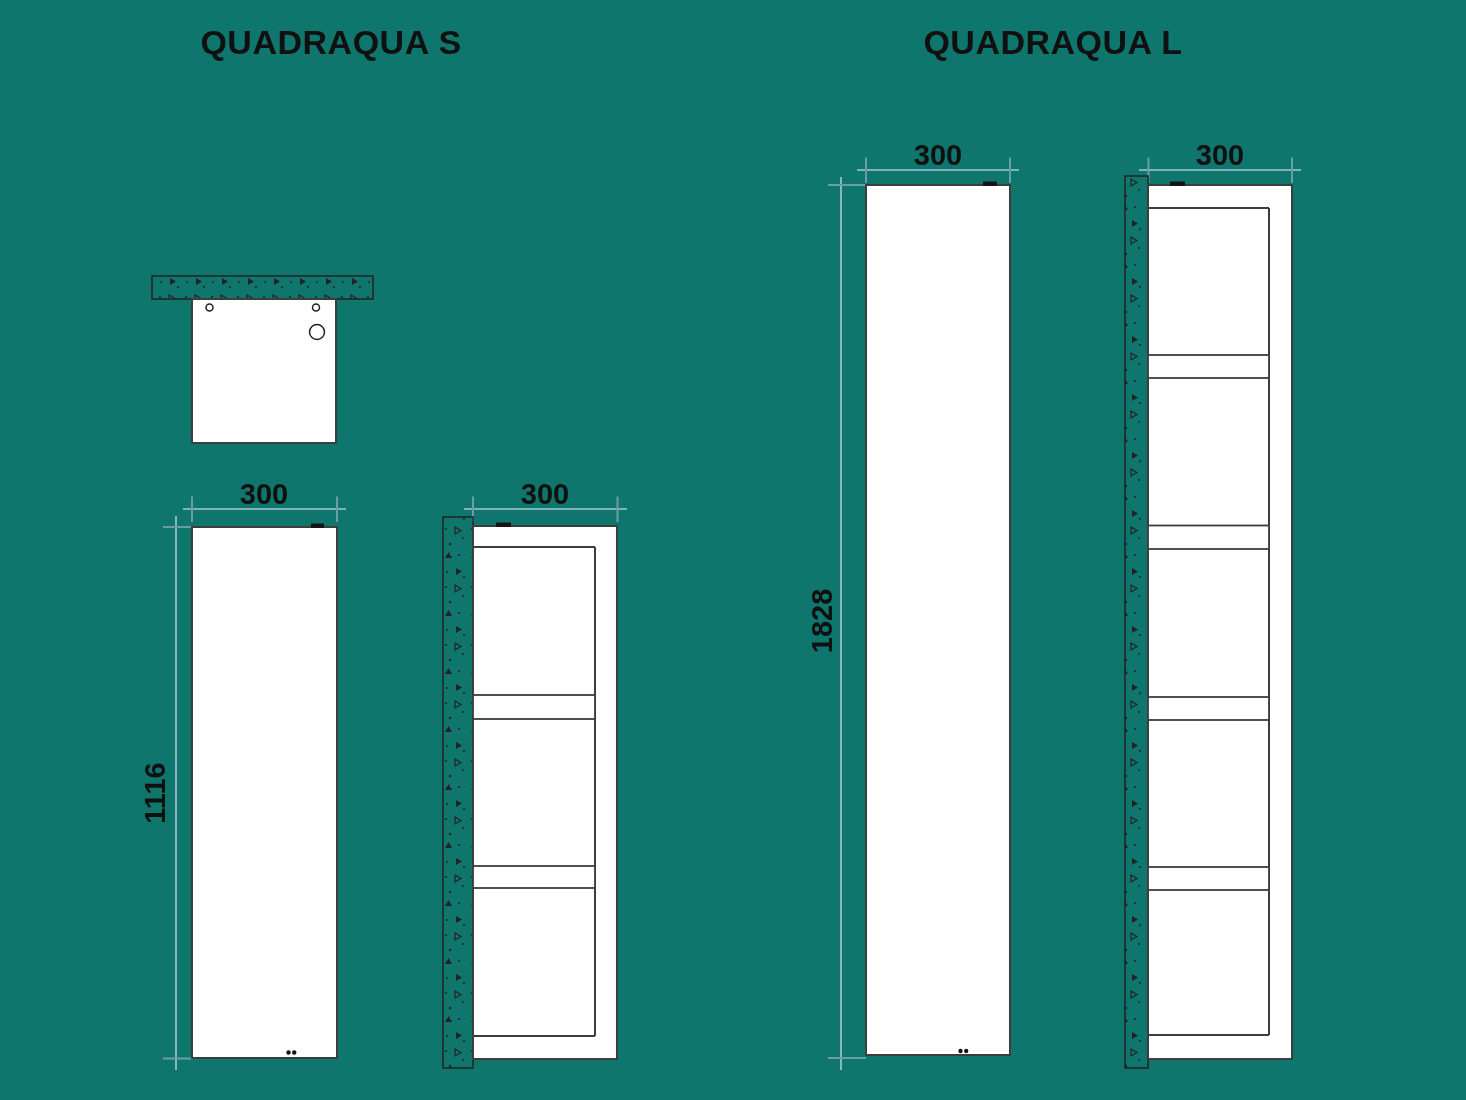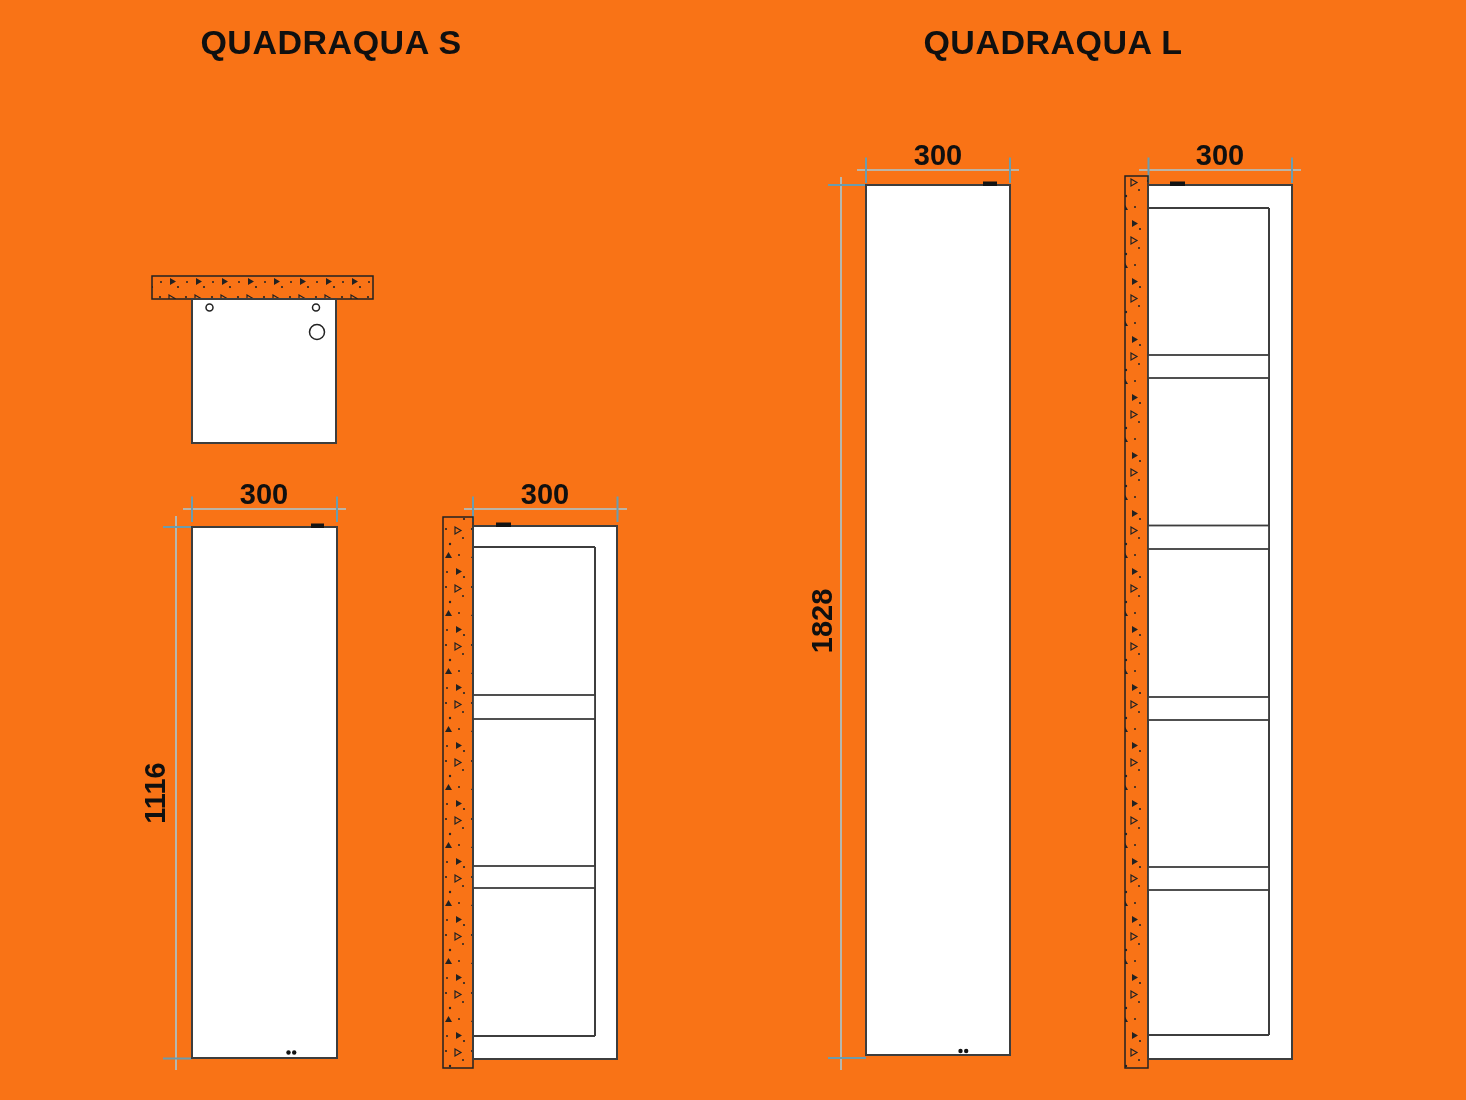--- a/index.html
+++ b/index.html
@@ -5,21 +5,21 @@
   html, body {
     margin: 0; padding: 0;
     background: #ffffff;
     width: 1466px; height: 1100px;
     overflow: hidden;
   }
   .canvas {
     position: relative;
     width: 1466px; height: 1100px;
     font-family: "Liberation Sans", sans-serif;
-    background: #f97316;
+    background: #0f766e;
   }
   svg text { font-family: "Liberation Sans", sans-serif; }
   .title     { font-size: 34px; font-weight: 700; fill: #101010; letter-spacing: 0.5px; }
   .dim-label { font-size: 29px; font-weight: 700; fill: #101010; }
   .edge      { stroke: #3d3d3d; stroke-width: 2;   fill: #ffffff; }
   .edge-line { stroke: #3d3d3d; stroke-width: 2;   fill: none; }
   .shelf     { stroke: #3d3d3d; stroke-width: 1.8; fill: #ffffff; }
   .wall-edge { stroke: #222222; stroke-width: 1.5; }
   .screw     { stroke: #222222; stroke-width: 1.5; fill: #ffffff; }
   .dim-line  { stroke: #a6c9d6; stroke-width: 1.6; fill: none; }

